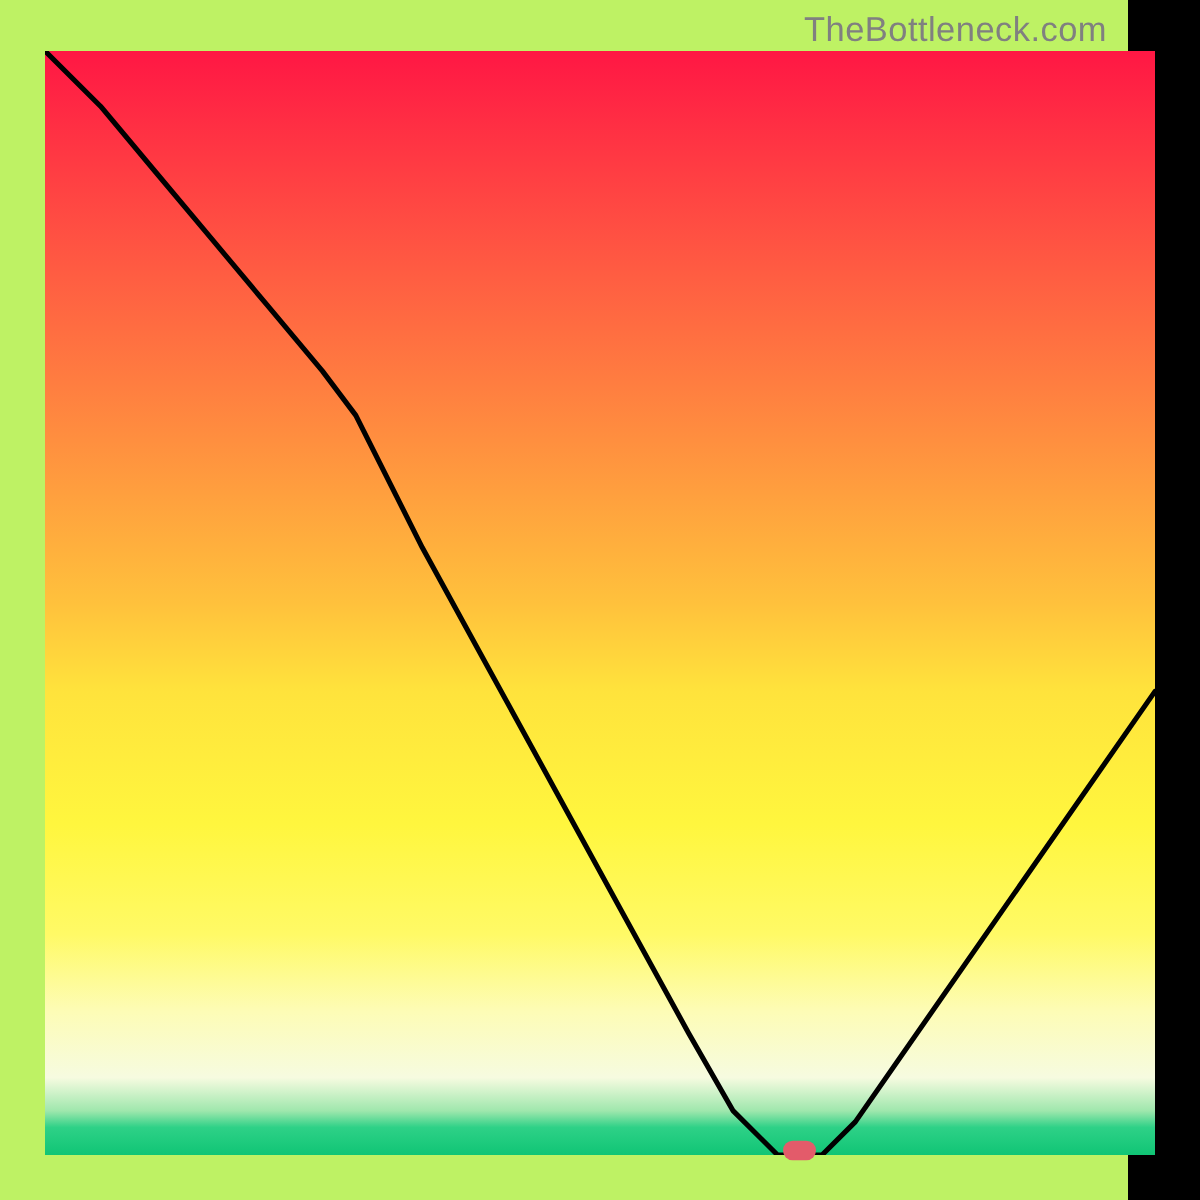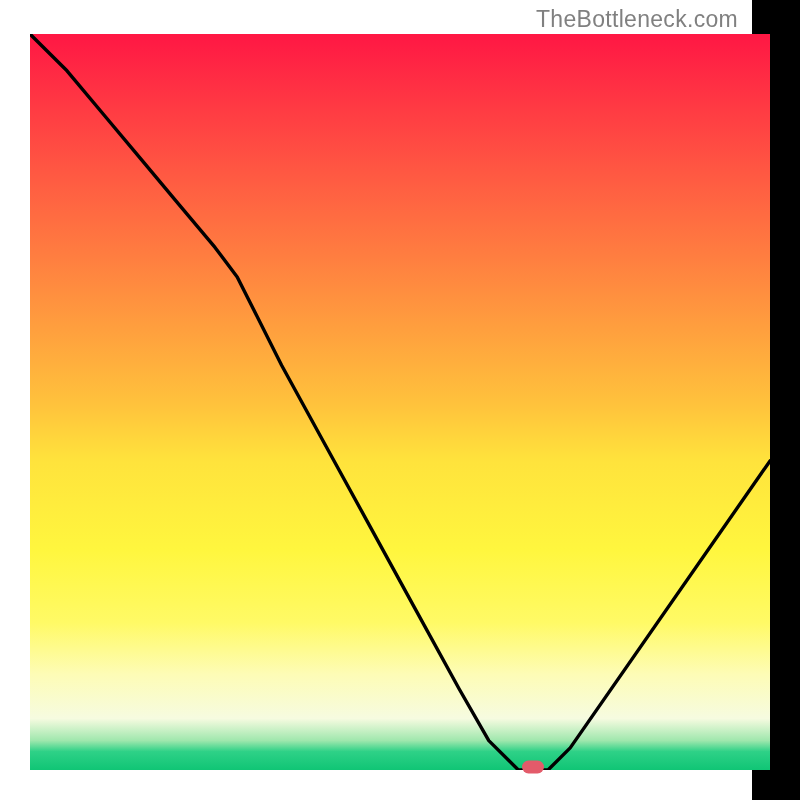--- a/index.html
+++ b/index.html
@@ -8,21 +8,21 @@
     width: 800px;
     height: 800px;
     background: #000;
     overflow: hidden;
     font-family: Arial, Helvetica, sans-serif;
   }
   .wrapper {
     position: relative;
     width: 752px;
     height: 800px;
-    background: #ffffff;
+    background: #bef264;
   }
   .watermark {
     position: absolute;
     top: 6px;
     right: 14px;
     color: #808080;
     font-size: 23px;
     font-weight: 400;
     letter-spacing: 0.3px;
   }

